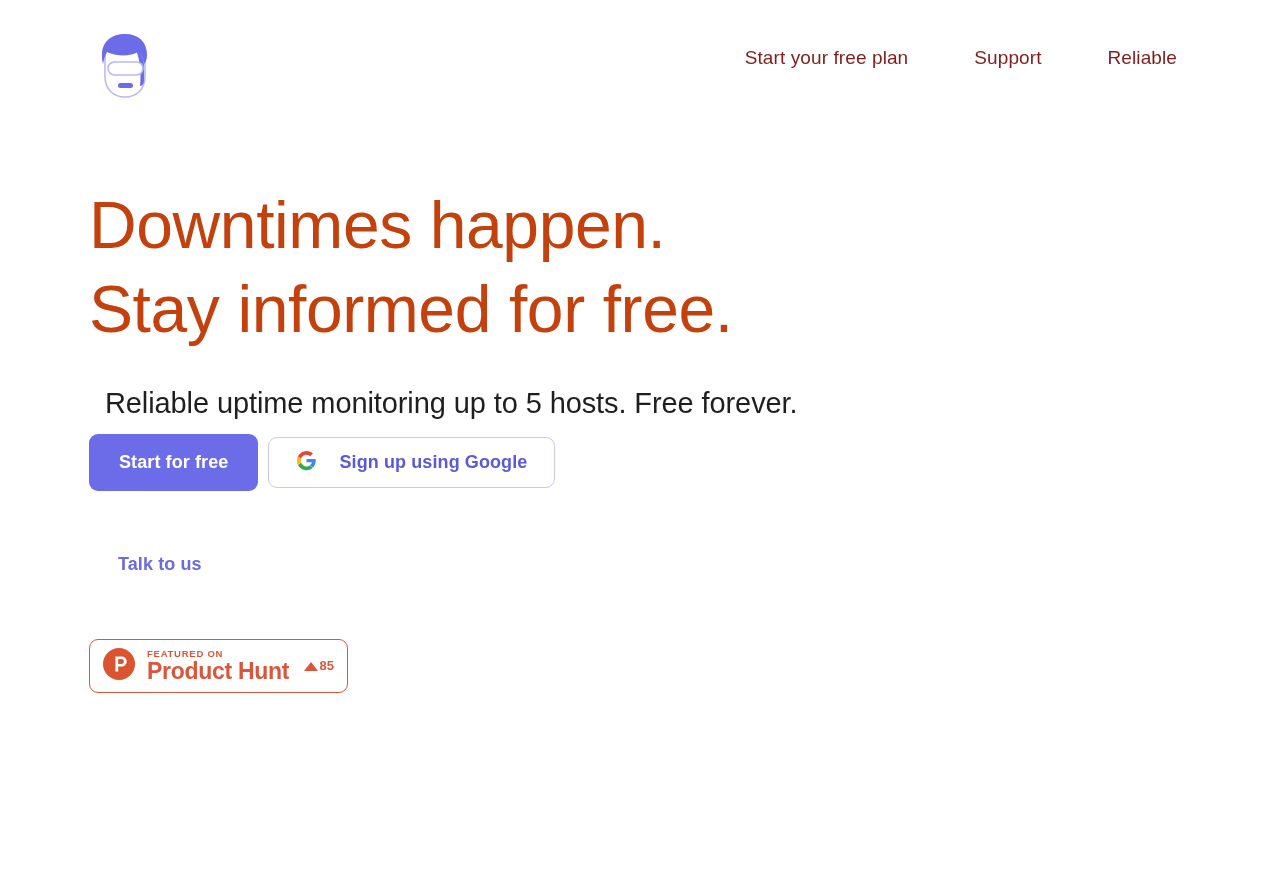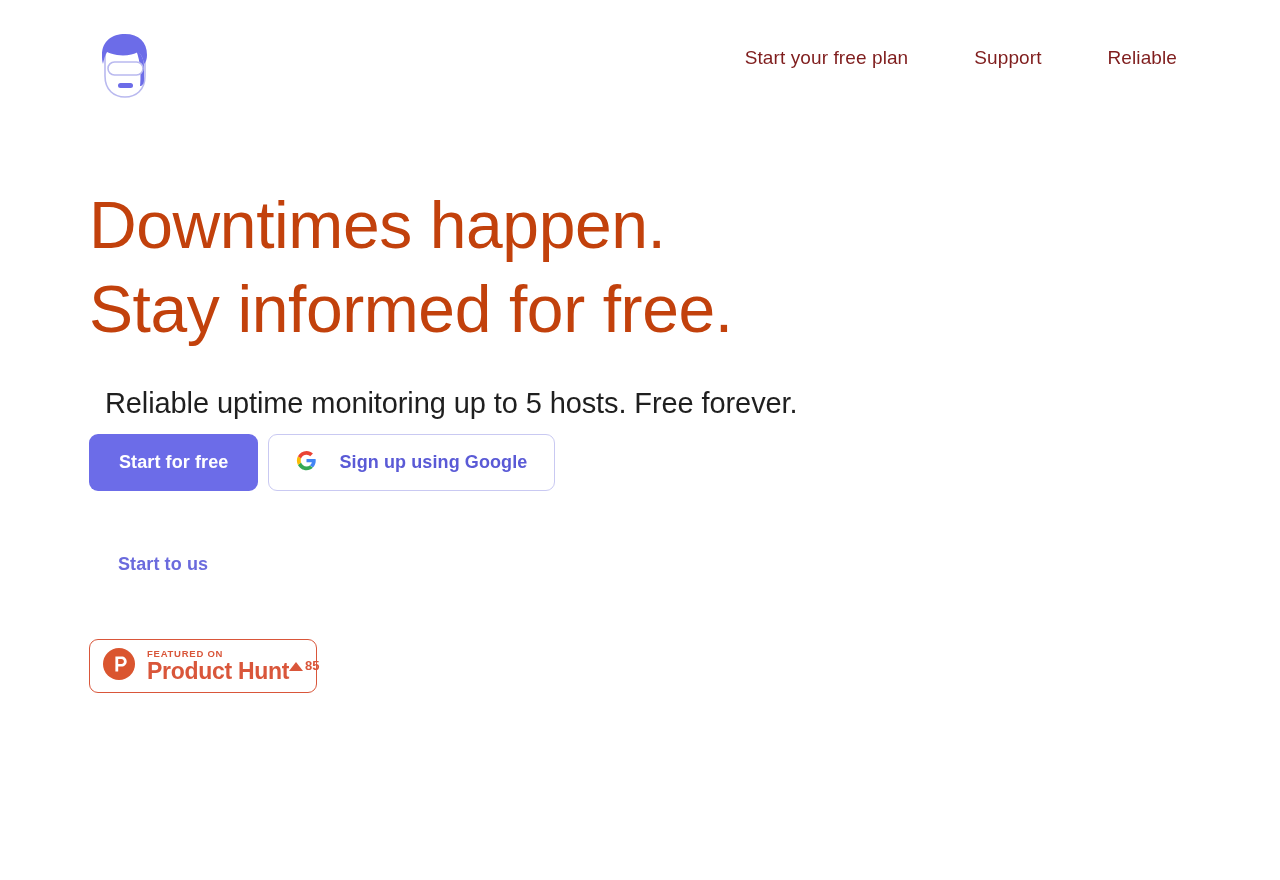--- a/index.html
+++ b/index.html
@@ -118,21 +118,21 @@
     letter-spacing: 0.1px;
     cursor: pointer;
     display: flex;
     align-items: center;
     justify-content: center;
     white-space: nowrap;
   }
 
   .btn-google {
     box-sizing: border-box;
-    height: 57px;
+    height: 51px;
     padding: 16px 27px;
     border: 1.5px solid #c9c9f2;
     border-radius: 9px;
     background: #ffffff;
     color: #5a5ad6;
     font-family: "Liberation Sans", sans-serif;
     font-size: 18px;
     font-weight: 700;
     letter-spacing: 0.1px;
     cursor: pointer;
@@ -156,21 +156,21 @@
     letter-spacing: 0.1px;
     white-space: nowrap;
   }
 
   
   .ph-badge {
     position: absolute;
     top: 639px;
     left: 89px;
     box-sizing: border-box;
-    width: 228px;
+    width: 259px;
     height: 54px;
     border: 1.5px solid #d9563a;
     border-radius: 9px;
     background: #ffffff;
     display: flex;
     align-items: center;
     text-decoration: none;
     padding: 0 13px 0 12px;
   }
   .ph-mark { flex: none; display: block; }
@@ -269,21 +269,21 @@
           <path fill="#34A853" d="M24 46c5.9 0 10.9-2 14.5-5.3l-6.9-5.3c-1.9 1.3-4.4 2.2-7.6 2.2-5.8 0-10.7-3.8-12.5-9.1l-7.1 5.5C8 41 15.4 46 24 46z"></path>
           <path fill="#FBBC05" d="M11.5 28.5c-.5-1.4-.7-2.9-.7-4.5s.3-3.1.7-4.5l-7.1-5.5C2.9 17 2 20.4 2 24s.9 7 2.4 10z"></path>
           <path fill="#EA4335" d="M24 10.7c4.1 0 6.9 1.8 8.5 3.3l6.2-6C34.9 4.5 29.9 2 24 2 15.4 2 8 7 4.4 14l7.1 5.5c1.8-5.3 6.7-8.8 12.5-8.8z"></path>
         </svg>
       </span>
       <span>Sign up using Google</span>
     </button>
 
   </div>
 
-  <a class="talk-link" href="#">Start to us</a>
+  <a class="talk-link" href="#">Talk to us</a>
 
   <a class="ph-badge" href="#">
     <span class="ph-mark">
       <svg width="34" height="34" viewBox="0 0 34 34">
         <circle cx="17" cy="17" r="16" fill="#da552f"></circle>
         <path d="M13.4 9.4h6.1c3 0 5.2 2.1 5.2 5 0 2.9-2.2 5-5.2 5h-3.3v5.2h-2.8V9.4z
                  M16.2 11.9v5h3.2c1.5 0 2.5-1 2.5-2.5s-1-2.5-2.5-2.5h-3.2z" fill="#ffffff"></path>
       </svg>
     </span>
     <span class="ph-text">

